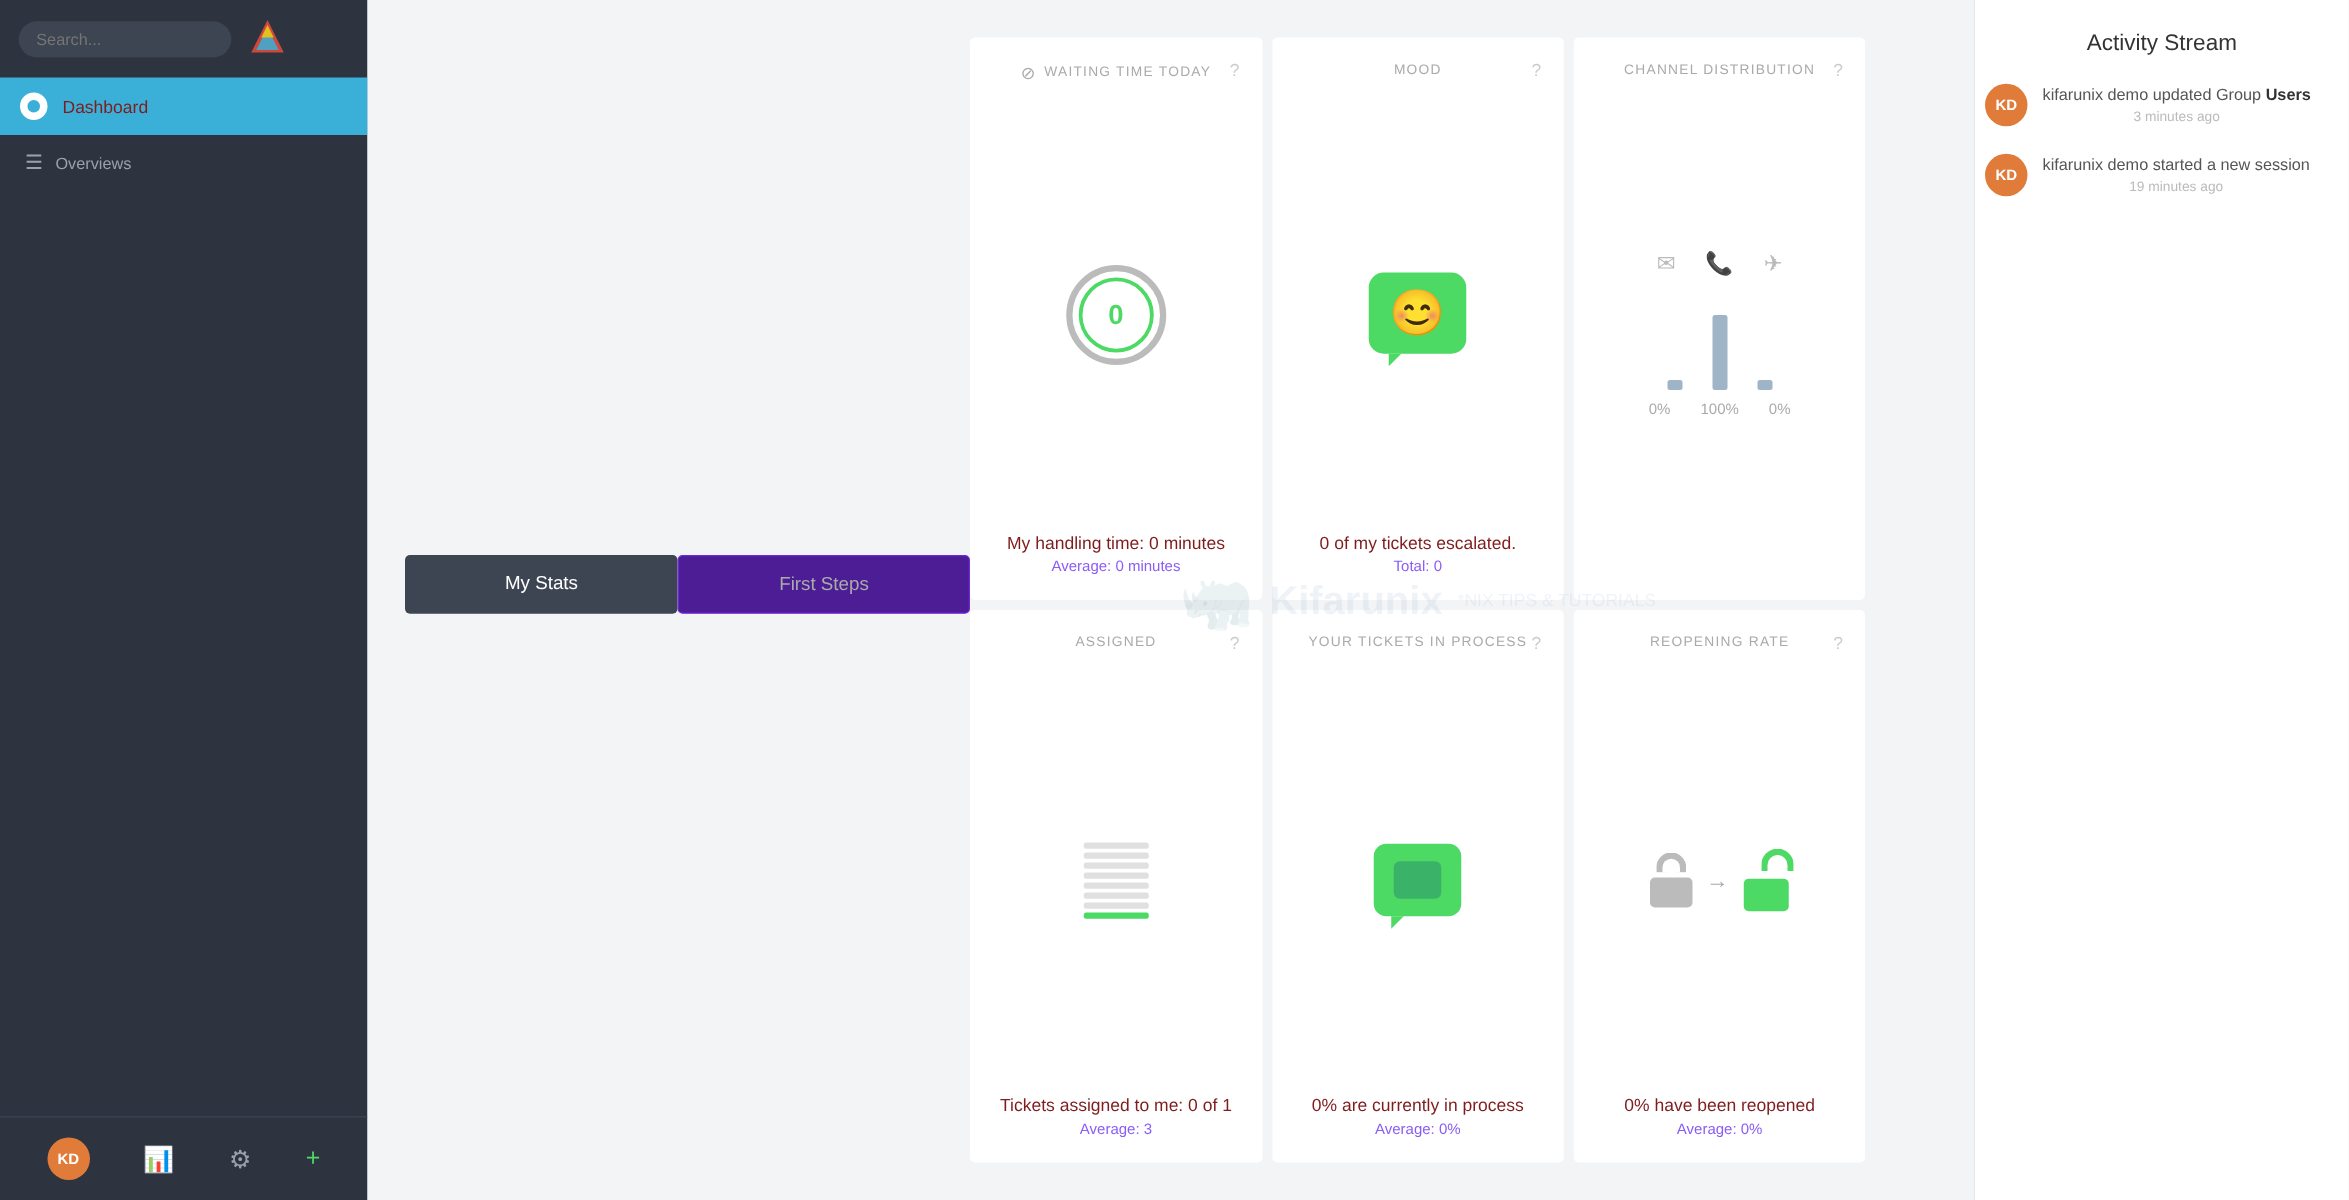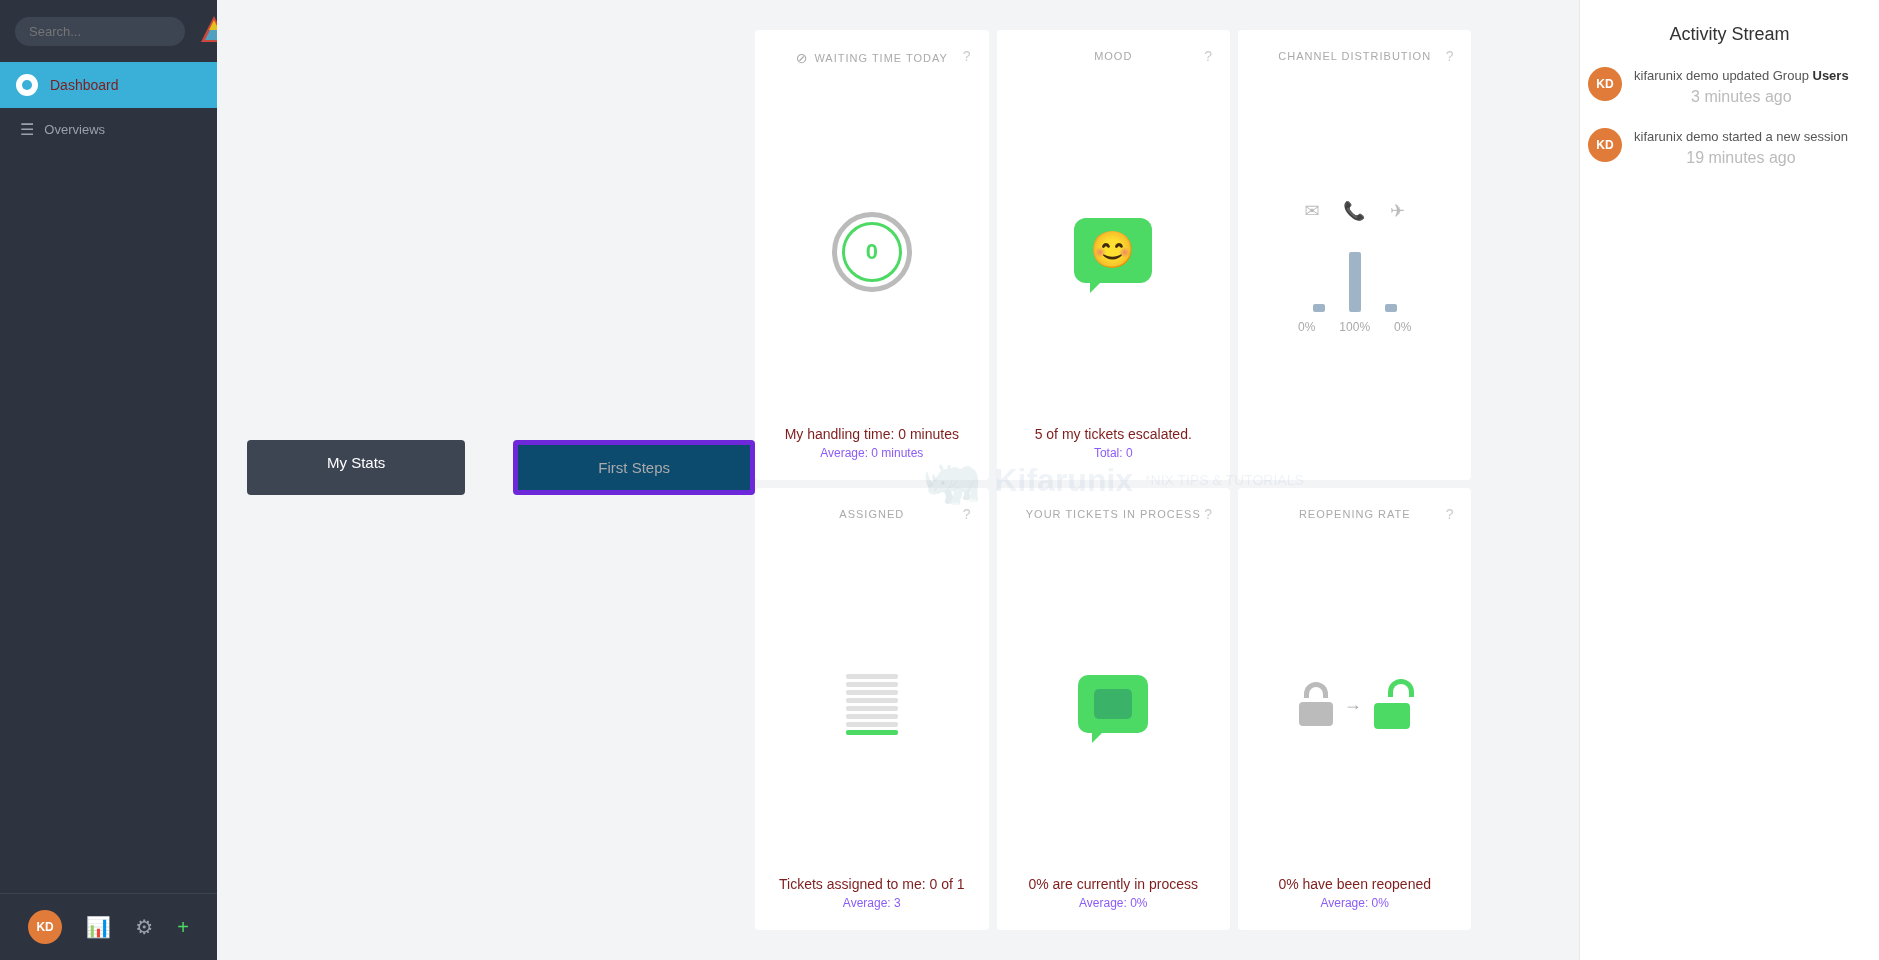--- a/index.html
+++ b/index.html
@@ -1,20 +1,20 @@
 <!DOCTYPE html>
 <html><head>
   <meta charset="utf-8">
   <style>
     * { box-sizing: border-box; margin: 0; padding: 0; }
     body { font-family: -apple-system, BlinkMacSystemFont, 'Segoe UI', sans-serif; display: flex; height: 960px; width: 1879px; background: #f3f4f6; overflow: hidden; }
 
     
     .sidebar {
-      width: 217px;
+      width: 294px;
       background: #2d3440;
       display: flex;
       flex-direction: column;
       flex-shrink: 0;
       height: 100%;
     }
     .sidebar-header {
       display: flex;
       align-items: center;
       padding: 12px 15px;
@@ -123,24 +123,23 @@
       font-size: 15px;
       font-weight: 500;
       cursor: pointer;
       border-radius: 4px;
     }
     .tab.active {
       background: #3d4553;
       color: #fff;
     }
     .tab.inactive {
-      background: #0c4a6e;
+      background: #4c1d95;
       color: #aaa;
-      border: 5px solid #6d28d9;
-      margin-left: 48px;
+      border: 1px solid #6d28d9;
     }
 
     
     .cards-grid {
       display: grid;
       grid-template-columns: repeat(3, 1fr);
       gap: 8px;
     }
     .card {
       background: #fff;
@@ -414,21 +413,21 @@
       font-weight: bold;
       flex-shrink: 0;
     }
     .activity-text {
       font-size: 13px;
       color: #555;
       line-height: 1.4;
     }
     .activity-text strong { color: #333; font-weight: 600; }
     .activity-time {
-      font-size: 16px;
+      font-size: 11px;
       color: #bbb;
       margin-top: 3px;
     }
 
     
     .slash-circle {
       font-size: 14px;
       color: #aaa;
     }
   </style>
@@ -499,21 +498,21 @@
     </div>
 
     <div class="card">
       <div class="card-title">MOOD</div>
       <span class="card-help">?</span>
       <div class="card-icon-area">
         <div class="mood-bubble">
           <span class="mood-face">😊</span>
         </div>
       </div>
-      <div class="card-text-main">5 of my tickets escalated.</div>
+      <div class="card-text-main">0 of my tickets escalated.</div>
       <div class="card-text-sub">Total: 0</div>
     </div>
 
     <div class="card">
       <div class="card-title">CHANNEL DISTRIBUTION</div>
       <span class="card-help">?</span>
       <div class="card-icon-area" style="width:100%;">
         <div class="channel-dist">
           <div class="channel-icons-row">
             <span class="channel-icon">✉</span>

